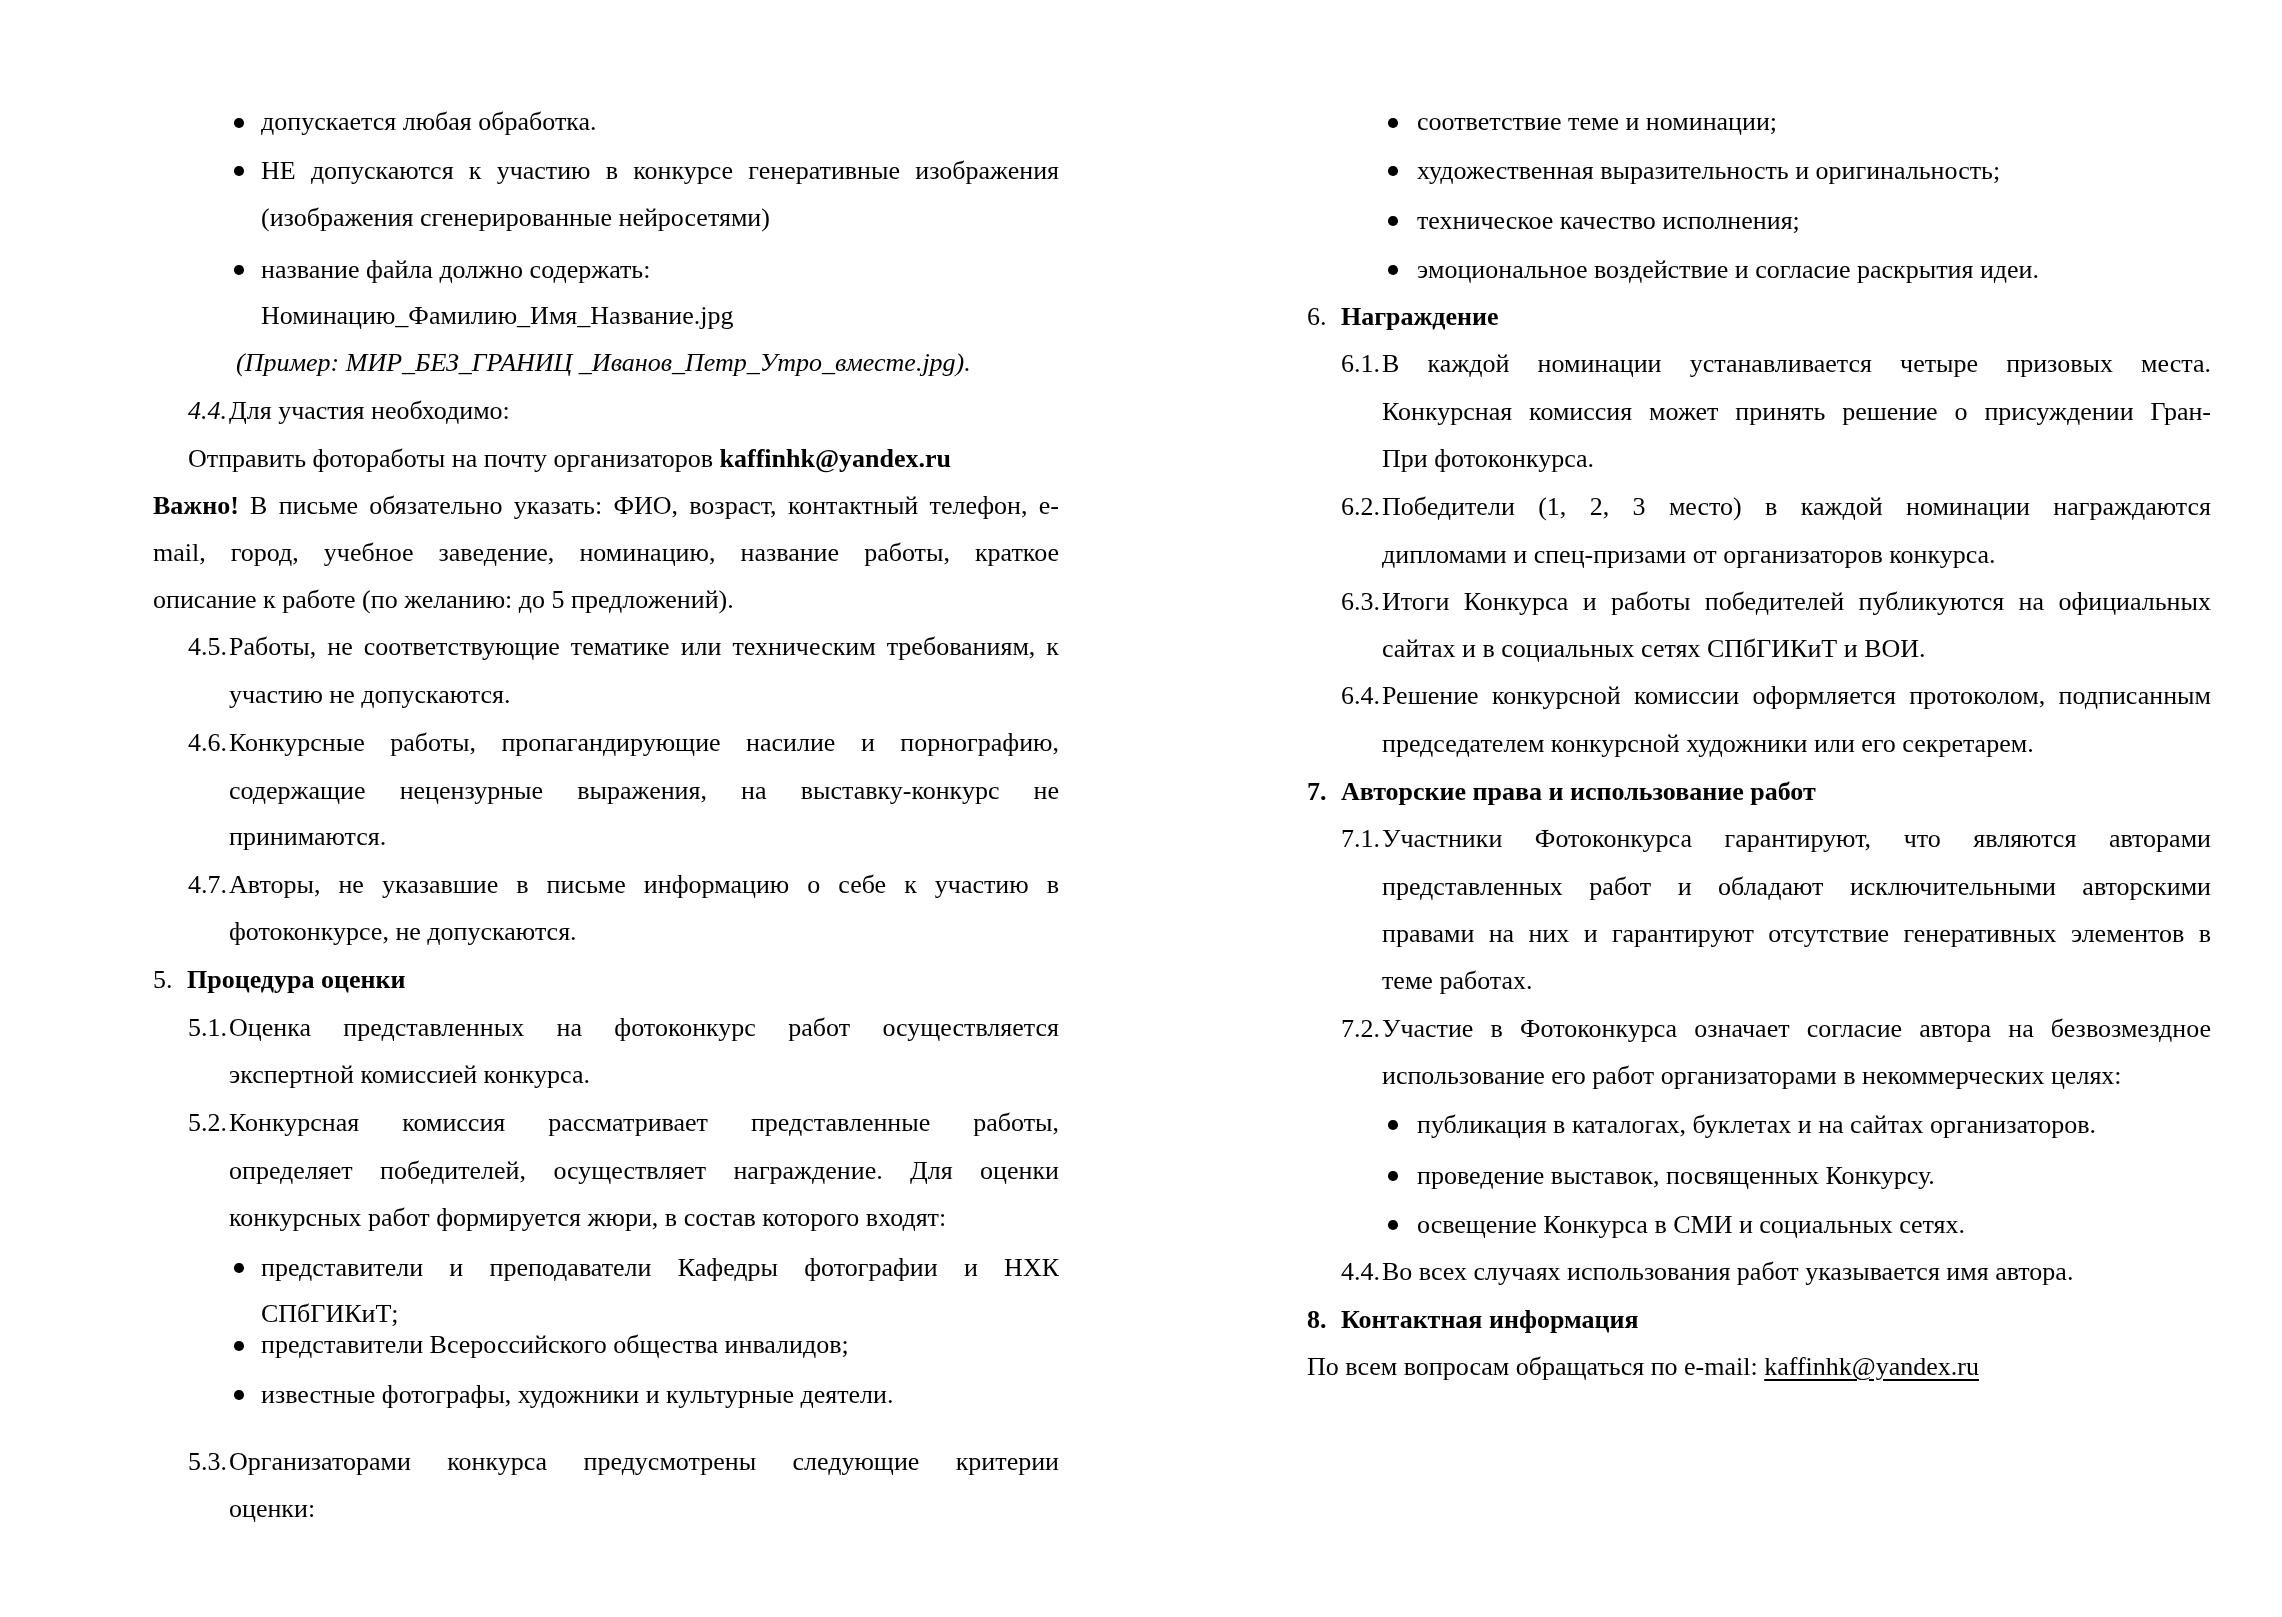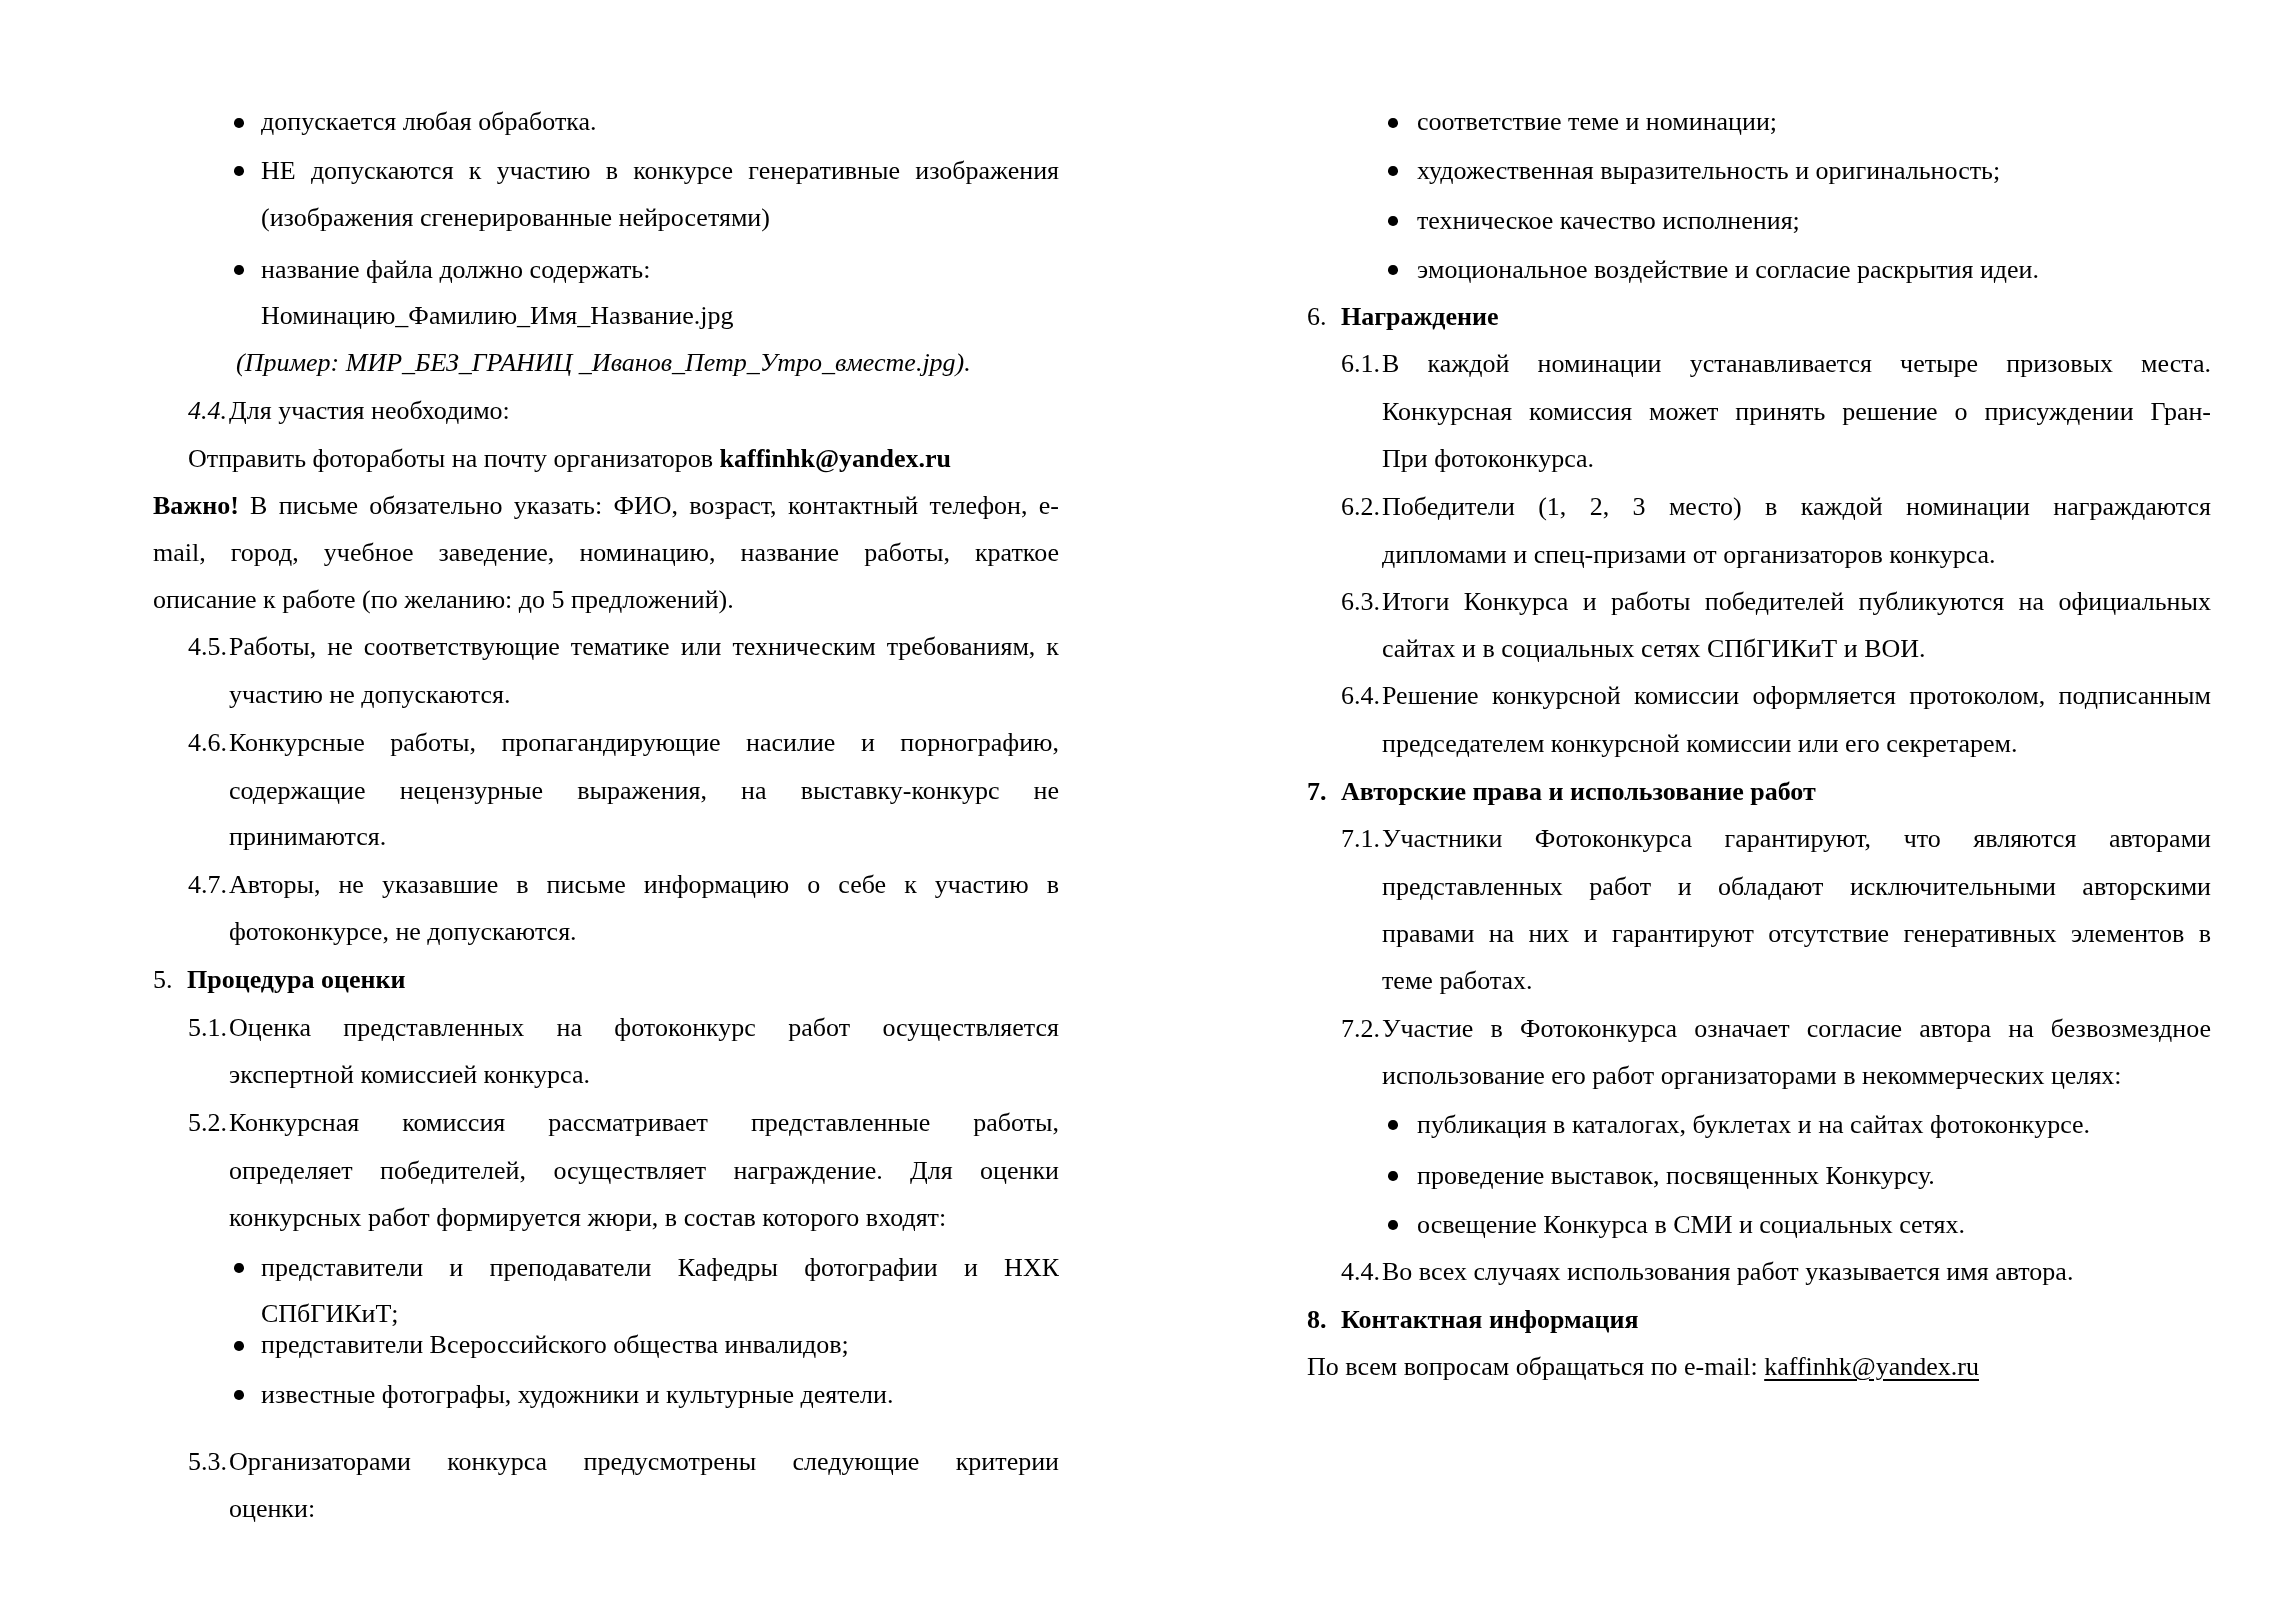--- a/index.html
+++ b/index.html
@@ -108,37 +108,37 @@
     <div class="num" style="left:1341px;top:483px">6.2.</div>
     <div class="ln just" style="left:1382px;top:483px;width:829px">Победители (1, 2, 3 место) в каждой номинации награждаются</div>
     <div class="ln" style="left:1382px;top:531px">дипломами и спец-призами от организаторов конкурса.</div>
 
     <div class="num" style="left:1341px;top:578px">6.3.</div>
     <div class="ln just" style="left:1382px;top:578px;width:829px">Итоги Конкурса и работы победителей публикуются на официальных</div>
     <div class="ln" style="left:1382px;top:625px">сайтах и в социальных сетях СПбГИКиТ и ВОИ.</div>
 
     <div class="num" style="left:1341px;top:672px">6.4.</div>
     <div class="ln just" style="left:1382px;top:672px;width:829px">Решение конкурсной комиссии оформляется протоколом, подписанным</div>
-    <div class="ln" style="left:1382px;top:720px">председателем конкурсной комиссии или его секретарем.</div>
+    <div class="ln" style="left:1382px;top:720px">председателем конкурсной художники или его секретарем.</div>
 
     <div class="num b" style="left:1307px;top:768px">7.</div>
     <div class="ln b" style="left:1341px;top:768px">Авторские права и использование работ</div>
 
     <div class="num" style="left:1341px;top:815px">7.1.</div>
     <div class="ln just" style="left:1382px;top:815px;width:829px">Участники Фотоконкурса гарантируют, что являются авторами</div>
     <div class="ln just" style="left:1382px;top:863px;width:829px">представленных работ и обладают исключительными авторскими</div>
     <div class="ln just" style="left:1382px;top:910px;width:829px">правами на них и гарантируют отсутствие генеративных элементов в</div>
     <div class="ln" style="left:1382px;top:957px">теме работах.</div>
 
     <div class="num" style="left:1341px;top:1005px">7.2.</div>
     <div class="ln just" style="left:1382px;top:1005px;width:829px">Участие в Фотоконкурса означает согласие автора на безвозмездное</div>
     <div class="ln" style="left:1382px;top:1052px">использование его работ организаторами в некоммерческих целях:</div>
 
     <span class="bullet" style="left:1388px;top:1120px"></span>
-    <div class="ln" style="left:1417px;top:1101px">публикация в каталогах, буклетах и на сайтах фотоконкурсе.</div>
+    <div class="ln" style="left:1417px;top:1101px">публикация в каталогах, буклетах и на сайтах организаторов.</div>
     <span class="bullet" style="left:1388px;top:1171px"></span>
     <div class="ln" style="left:1417px;top:1152px">проведение выставок, посвященных Конкурсу.</div>
     <span class="bullet" style="left:1388px;top:1220px"></span>
     <div class="ln" style="left:1417px;top:1201px">освещение Конкурса в СМИ и социальных сетях.</div>
 
     <div class="num" style="left:1341px;top:1248px">4.4.</div>
     <div class="ln" style="left:1382px;top:1248px">Во всех случаях использования работ указывается имя автора.</div>
 
     <div class="num b" style="left:1307px;top:1296px">8.</div>
     <div class="ln b" style="left:1341px;top:1296px">Контактная информация</div>

